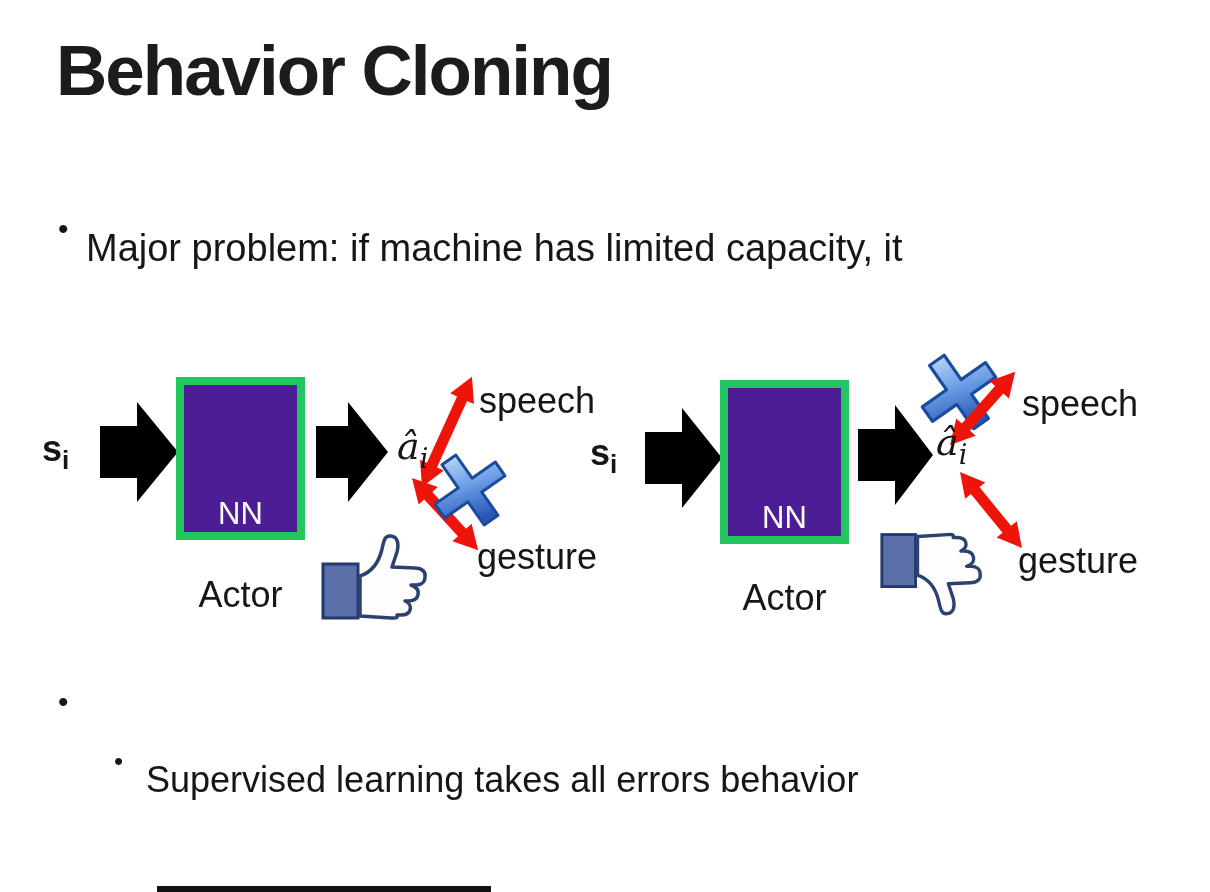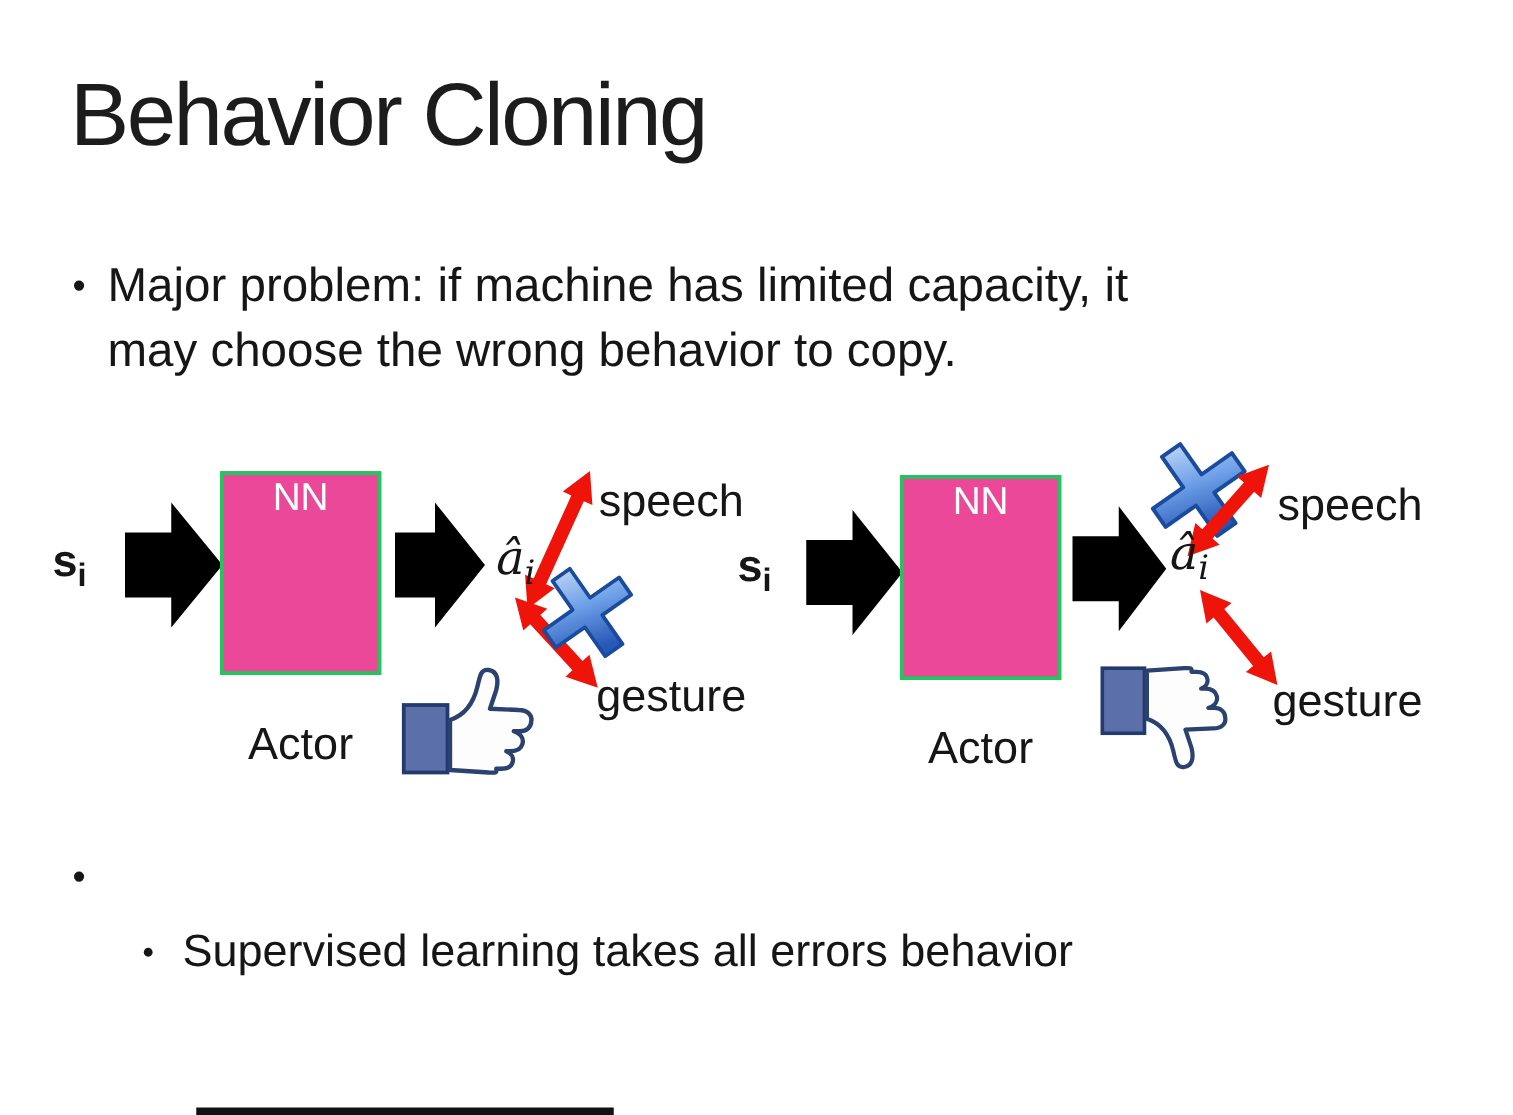--- a/index.html
+++ b/index.html
@@ -4,55 +4,55 @@
 <style>
   html,body{margin:0;padding:0;}
   body{
     width:1210px;height:892px;position:relative;overflow:hidden;
     background:#ffffff;
     font-family:"Liberation Sans", sans-serif;
     color:#161616;
   }
   .abs{position:absolute;}
   .slide-title{
-    left:56px;top:52px;
-    font-size:71px;font-weight:400;letter-spacing:-2px;color:#1c1c1c;
+    left:56px;top:30px;
+    font-size:71px;font-weight:700;letter-spacing:-2px;color:#1c1c1c;
     white-space:nowrap;
   }
   .bullet-row{display:flex;align-items:flex-start;}
   .bullet-dot{font-size:30px;line-height:52px;width:28px;flex:0 0 28px;}
-  .bullet-text{font-size:38px;line-height:52px;}
+  .bullet-text{font-size:38px;line-height:52px;margin-top:19px;}
   .b1{left:58px;top:203px;width:1100px;}
   .b2{left:58px;top:676px;width:1140px;}
   .b2sub{left:114px;top:737px;width:1050px;}
   .b2sub .bullet-dot{font-size:26px;line-height:48px;width:32px;flex:0 0 32px;}
   .b2sub .bullet-text{font-size:36px;line-height:48px;}
   .io-label{font-size:36px;white-space:nowrap;font-weight:bold;}
   .io-label sub{font-size:26px;}
   .out-label{font-family:"DejaVu Serif", serif;font-style:italic;font-size:38px;white-space:nowrap;text-align:right;}
   .out-label sub{font-size:27px;}
   .nn-box{
-    background:#ec4899;border:3px solid #22c55e;box-sizing:border-box;
-    display:flex;align-items:flex-start;justify-content:center;
+    background:#4c1d95;border:8px solid #22c55e;box-sizing:border-box;
+    display:flex;align-items:flex-end;justify-content:center;
   }
   .nn-box span{color:#ffffff;font-size:31px;}
   .actor-label{font-size:36px;text-align:center;margin-top:22px;}
   .arrow-label{font-size:36px;white-space:nowrap;margin-top:28px;}
   .cutoff-bar{left:157px;top:886px;width:334px;height:6px;background:#111111;}
   svg{display:block;}
 </style>
 </head>
 <body>
 
 <div class="abs slide-title">Behavior Cloning</div>
 
 <div class="abs bullet-row b1">
   <span class="bullet-dot">•</span>
   <span class="bullet-text"><span>Major problem: if machine has limited capacity, it</span><br>
-  <span>may choose the wrong behavior to copy.</span></span>
+  </span>
 </div>
 
 <svg class="abs" style="left:0;top:340px;" width="1210" height="320" viewBox="0 0 1210 320">
   <defs>
     <linearGradient id="xg" x1="0" y1="0" x2="0.55" y2="1">
       <stop offset="0" stop-color="#C6DCF8"></stop>
       <stop offset="0.5" stop-color="#6FA0E8"></stop>
       <stop offset="1" stop-color="#2758B8"></stop>
     </linearGradient>
   </defs>

